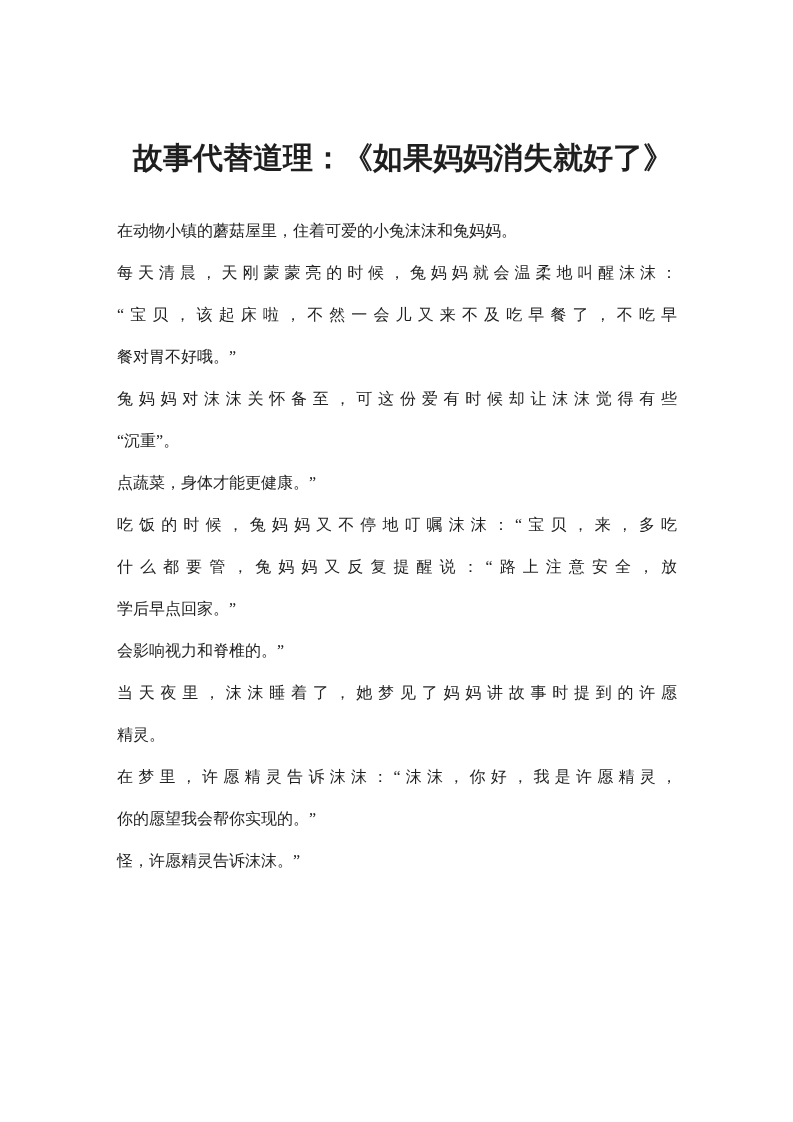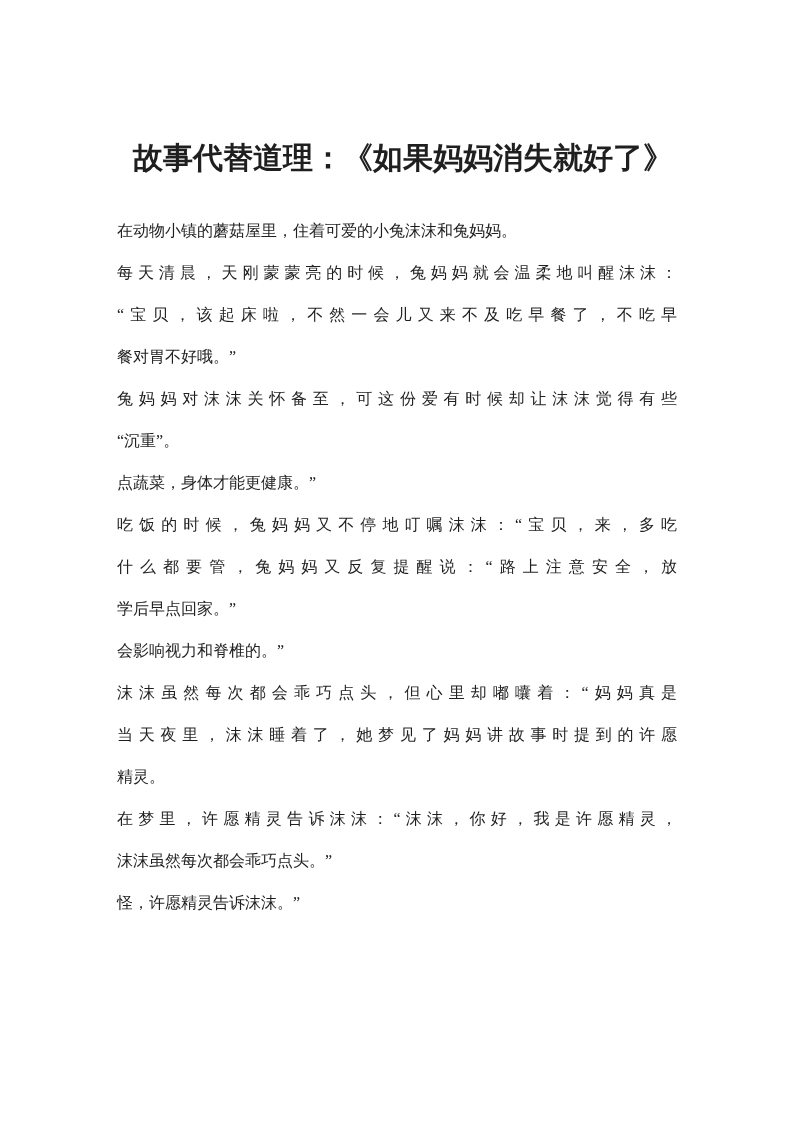--- a/index.html
+++ b/index.html
@@ -65,27 +65,26 @@
         <div class="line fill">吃饭的时候，兔妈妈又不停地叮嘱沫沫：“宝贝，来，多吃</div>
       </div>
       <div class="para">
         <div class="line fill">什么都要管，兔妈妈又反复提醒说：“路上注意安全，放</div>
         <div class="line">学后早点回家。”</div>
       </div>
       <div class="para">
         <div class="line">会影响视力和脊椎的。”</div>
       </div>
       <div class="para">
-        <div class="line fill">沫沫虽然每次都会乖巧点头，但心里却嘟囔着：“妈妈真是</div>
       </div>
       <div class="para">
         <div class="line fill">当天夜里，沫沫睡着了，她梦见了妈妈讲故事时提到的许愿</div>
         <div class="line">精灵。</div>
       </div>
       <div class="para">
         <div class="line fill">在梦里，许愿精灵告诉沫沫：“沫沫，你好，我是许愿精灵，</div>
-        <div class="line">沫沫虽然每次都会乖巧点头。”</div>
+        <div class="line">你的愿望我会帮你实现的。”</div>
       </div>
       <div class="para">
         <div class="line">怪，许愿精灵告诉沫沫。”</div>
       </div>
     </section>
 </main>
 
 </body></html>

